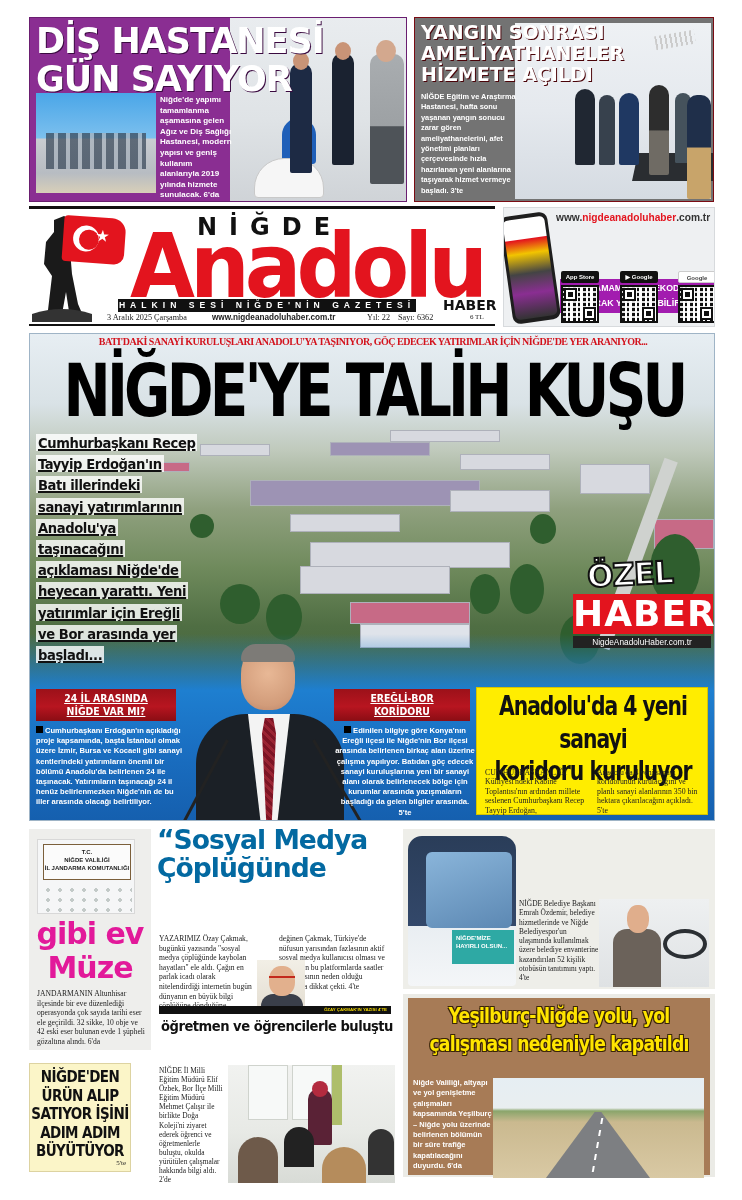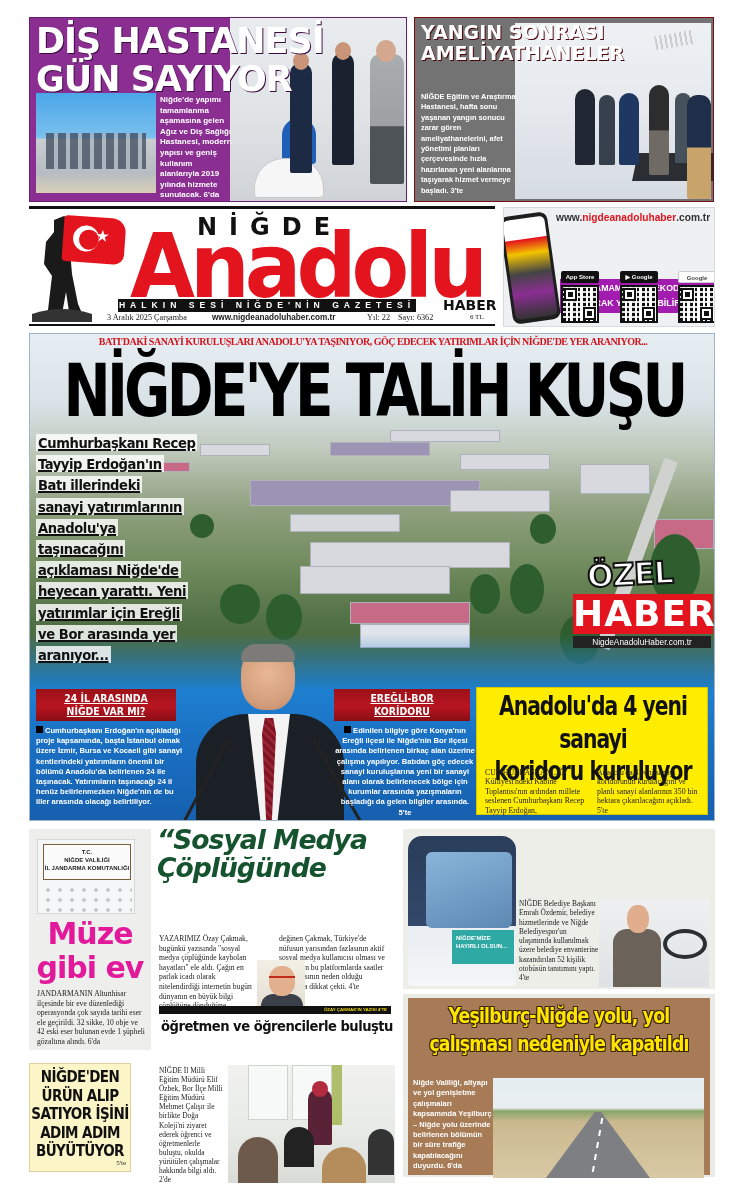--- a/index.html
+++ b/index.html
@@ -98,21 +98,21 @@
   .muze-box .sign { position: absolute; left: 5px; top: 4px; width: 88px; height: 36px; border: 1.5px solid #7b5f3b; text-align: center; font-size: 6px; line-height: 8px; color: #222; padding-top: 3px; font-weight: bold; background: #fbfbfb; }
   .muze-box .coins { position: absolute; left: 4px; top: 44px; width: 90px; height: 30px; background: repeating-radial-gradient(circle at 6px 6px, #9aa6a1 0 2px, transparent 2px 12px); background-size: 12px 10px; opacity: .55; }
   .muze-box .mz { position: absolute; left: 0; top: 88px; width: 122px; text-align: center; font-family: "DejaVu Sans", sans-serif; font-weight: 900; font-size: 30px; line-height: 34px; color: #e2199a; letter-spacing: -1px; }
   .muze-box .txt { position: absolute; left: 8px; top: 160px; width: 110px; font-family: "Liberation Serif", serif; font-size: 7.6px; line-height: 9.6px; color: #222; }
 
   .urun-box { left: 29px; top: 1063px; width: 102px; height: 109px; background: #fbf5c8; border: 1px solid #ddd3a1; }
   .urun-box .t { position: absolute; left: 0; top: 4px; width: 100px; text-align: center; font-family: "DejaVu Sans Condensed", "DejaVu Sans", sans-serif; font-weight: bold; font-size: 15px; line-height: 18.5px; color: #111; letter-spacing: -0.6px; }
   .urun-box .ref { position: absolute; right: 4px; bottom: 4px; font-family: "Liberation Serif", serif; font-size: 7px; color: #222; }
 
   .sosyal { left: 157px; top: 826px; width: 237px; height: 190px; }
-  .sosyal .h { position: absolute; left: 0; top: 0; width: 237px; font-family: "DejaVu Sans", sans-serif; font-weight: 900; font-size: 26.6px; line-height: 27.5px; color: #14532d; letter-spacing: -1px; font-style: italic; }
+  .sosyal .h { position: absolute; left: 0; top: 0; width: 237px; font-family: "DejaVu Sans", sans-serif; font-weight: 900; font-size: 26.6px; line-height: 27.5px; color: #0369a1; letter-spacing: -1px; }
   .sosyal .h .l3 { font-size: 21px; }
   .sosyal .c1 { position: absolute; left: 2px; top: 108px; width: 96px; font-family: "Liberation Serif", serif; font-size: 7.6px; line-height: 9.6px; color: #222; }
   .sosyal .c2 { position: absolute; left: 122px; top: 108px; width: 110px; font-family: "Liberation Serif", serif; font-size: 7.6px; line-height: 9.6px; color: #222; }
   .sosyal .author { position: absolute; left: 100px; top: 134px; width: 48px; height: 50px; background: linear-gradient(180deg, #f2efe6 0%, #e4ded2 100%); overflow: hidden; }
   .sosyal .author .face { position: absolute; left: 12px; top: 6px; width: 26px; height: 30px; border-radius: 45%; background: #e2b08d; }
   .sosyal .author .glasses { position: absolute; left: 12px; top: 16px; width: 26px; height: 5px; border-top: 2px solid #c3291b; }
   .sosyal .author .body { position: absolute; left: 4px; top: 34px; width: 42px; height: 20px; border-radius: 12px 12px 0 0; background: #3a3f4a; }
   .sosyal .bar { position: absolute; left: 2px; top: 180px; width: 232px; height: 8px; background: #111; }
   .sosyal .bar span { position: absolute; right: 4px; top: 0; font-size: 4.4px; line-height: 8px; color: #f2d700; font-weight: bold; }
 
@@ -172,20 +172,21 @@
     <div class="person" style="left:60px;top:66px;width:20px;height:76px;background:#202732;"></div>
     <div class="person" style="left:84px;top:72px;width:16px;height:70px;background:#37414d;"></div>
     <div class="person" style="left:104px;top:70px;width:20px;height:72px;background:#1f3862;"></div>
     <div class="person" style="left:134px;top:62px;width:20px;height:90px;background:linear-gradient(180deg,#2d2d2d 0%,#2d2d2d 50%,#6f6b64 51%);"></div>
     <div class="person" style="left:160px;top:70px;width:16px;height:70px;background:#45525c;"></div>
     <div class="person" style="left:172px;top:72px;width:24px;height:104px;background:linear-gradient(180deg,#1f2f4a 0%,#1f2f4a 50%,#c8a46a 51%);"></div>
   </div>
   <div class="title">
     <div>YANGIN SONRASI</div>
     <div>AMELİYATHANELER</div>
+    <div>HİZMETE AÇILDI</div>
   </div>
   <div class="desc">NİĞDE Eğitim ve Araştırma Hastanesi, hafta sonu yaşanan yangın sonucu zarar gören ameliyathanelerini, afet yönetimi planları çerçevesinde hızla hazırlanan yeni alanlarına taşıyarak hizmet vermeye başladı. 3'te</div>
 </div>
 
 <div class="abs masthead-rule-top"></div>
 <svg class="abs soldier" viewBox="0 0 60 108">
   <path d="M22 6 l10 -4 l8 4 l-2 8 l-4 4 l8 6 l6 18 l-6 4 l-4 -10 l2 24 l6 30 l6 14 h-14 l-4 -26 l-4 22 l-8 6 h-12 l6 -10 l4 -34 l-8 -12 l2 -22 l8 -10 z" fill="#1a1a1a"></path>
   <path d="M0 100 q30 -10 60 0 v8 h-60 z" fill="#333"></path>
 </svg>
 <div class="abs flag">
@@ -255,21 +256,21 @@
     <span>Cumhurbaşkanı Recep</span><br>
     <span>Tayyip Erdoğan'ın</span><br>
     <span>Batı illerindeki</span><br>
     <span>sanayi yatırımlarının</span><br>
     <span>Anadolu'ya</span><br>
     <span>taşınacağını</span><br>
     <span>açıklaması Niğde'de</span><br>
     <span>heyecan yarattı. Yeni</span><br>
     <span>yatırımlar için Ereğli</span><br>
     <span>ve Bor arasında yer</span><br>
-    <span>aranıyor...</span>
+    <span>başladı...</span>
   </div>
 
   <div class="ozel">
     <div class="o1">ÖZEL</div>
     <div class="o2">HABER</div>
     <div class="o3">NigdeAnadoluHaber.com.tr</div>
   </div>
 
   <div class="erdogan">
     <div class="suit"></div>
@@ -310,22 +311,22 @@
 <div class="abs muze-box">
   <div class="plate">
     <div class="sign">
       <div>T.C.</div>
       <div>NİĞDE VALİLİĞİ</div>
       <div>İL JANDARMA KOMUTANLIĞI</div>
     </div>
     <div class="coins"></div>
   </div>
   <div class="mz">
+    <div>gibi ev</div>
     <div>Müze</div>
-    <div>gibi ev</div>
   </div>
   <div class="txt">JANDARMANIN Altunhisar ilçesinde bir eve düzenlediği operasyonda çok sayıda tarihi eser ele geçirildi. 32 sikke, 10 obje ve 42 eski eser bulunan evde 1 şüpheli gözaltına alındı. 6'da</div>
 </div>
 
 <div class="abs urun-box">
   <div class="t">
     <div>NİĞDE'DEN</div>
     <div>ÜRÜN ALIP</div>
     <div>SATIYOR İŞİNİ</div>
     <div>ADIM ADIM</div>

